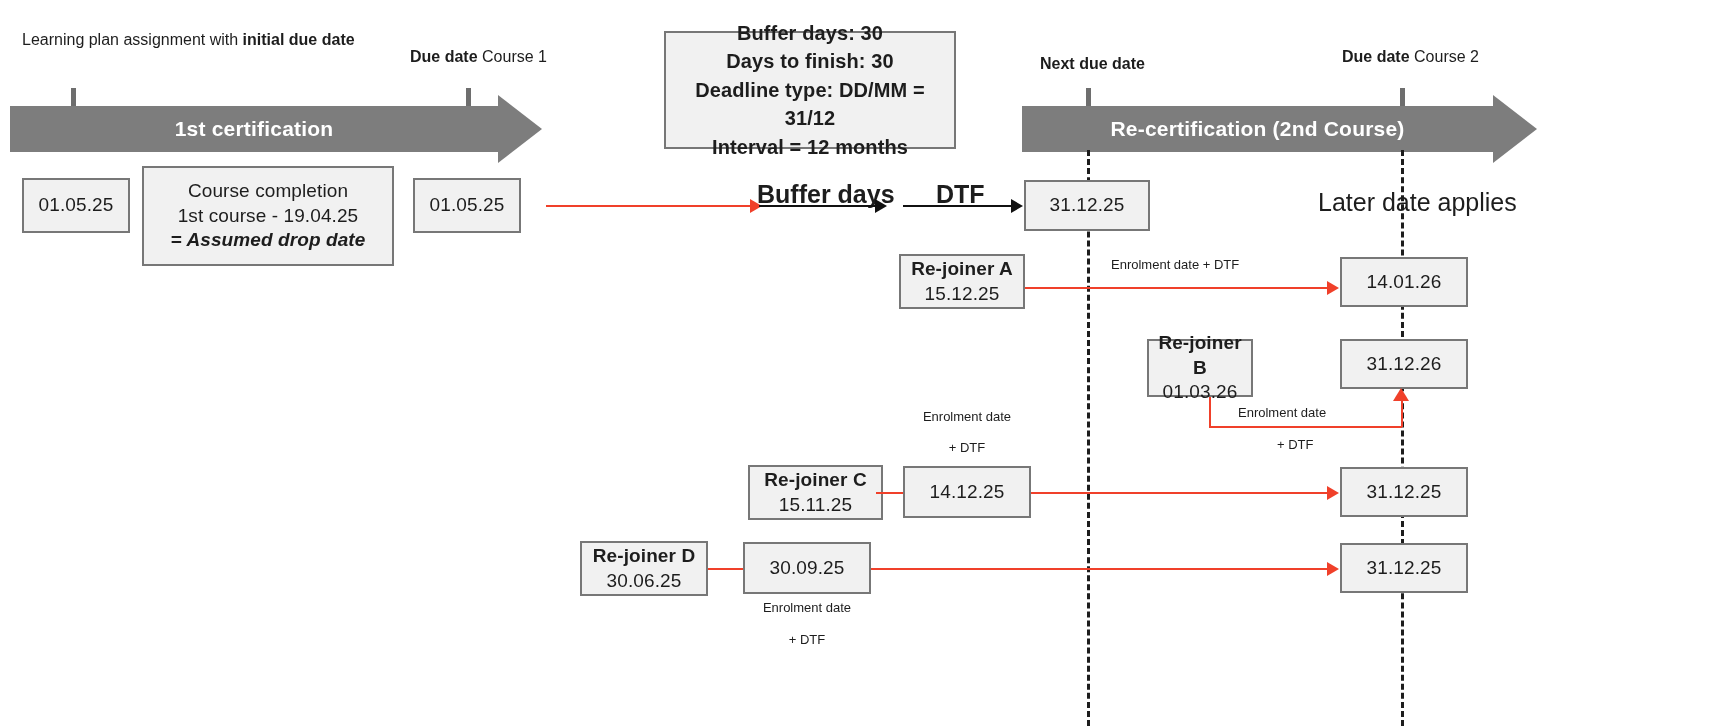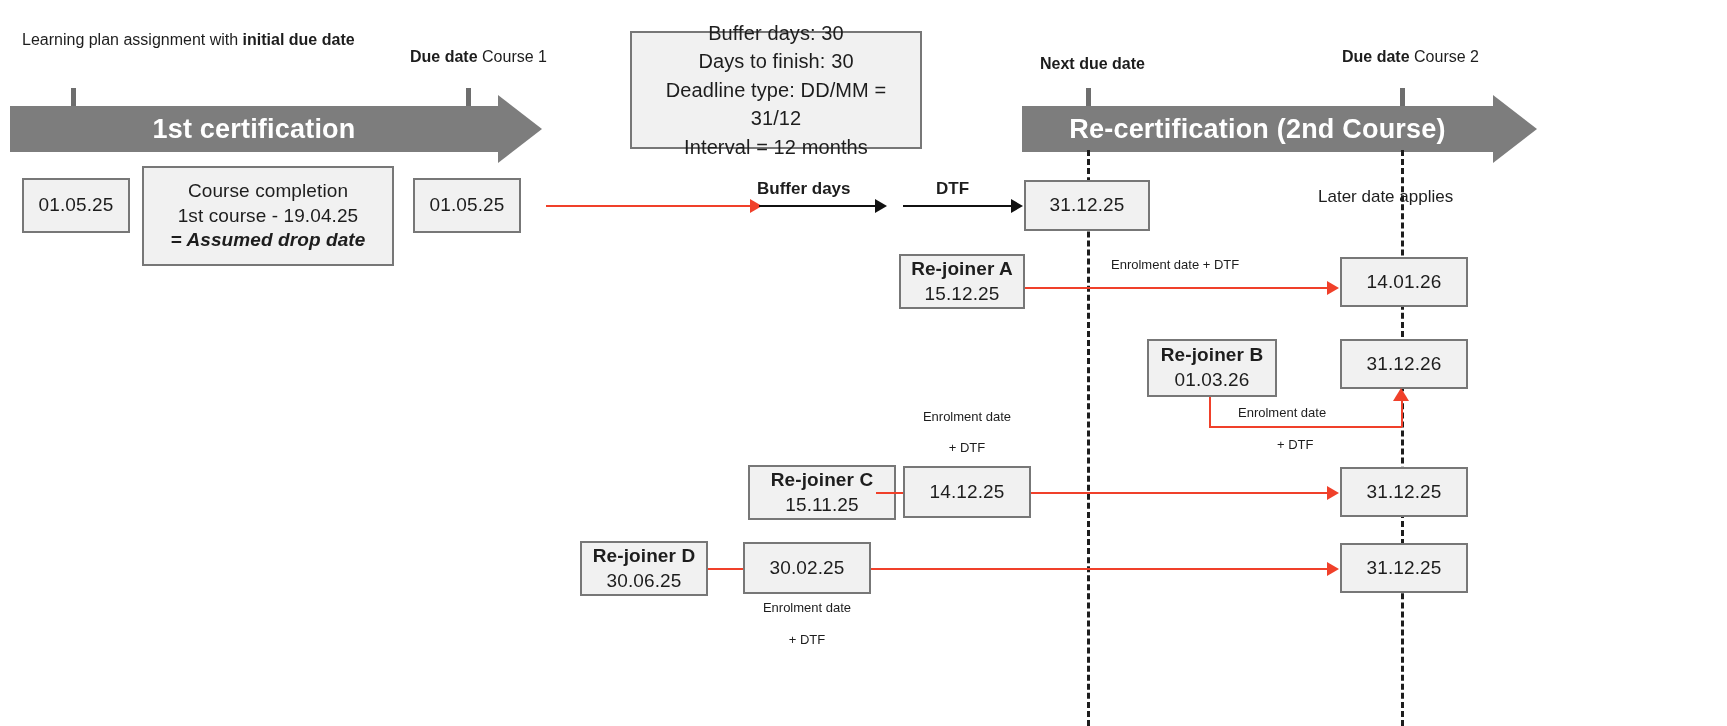--- a/index.html
+++ b/index.html
@@ -30,57 +30,58 @@
     font-size:19px;
     line-height:1.30;
     color:#1d1d1d;
     letter-spacing:0.1px;
   }
   .box .ttl{font-weight:bold;}
   .box .ln{display:block;}
 
   
   .infobox{
-    font-weight:normal;
+    font-weight:bold;
     font-size:20px;
     line-height:1.42;
     padding:6px 8px;
+    margin-left:34px;
   }
 
   
   .lbl{
     position:absolute;
     font-size:16px;
     line-height:1.28;
     color:#1d1d1d;
     white-space:nowrap;
   }
   .lbl.b{font-weight:bold;}
   .lbl.mid{font-size:13px;}
-  .lbl.big{font-size:17px;}
+  .lbl.big{font-size:25px;}
   .lbl.ctr{text-align:center;}
 
   
   .tl{position:absolute;height:46px;}
   .tl .bar{
     position:absolute;left:0;top:0;height:46px;
     background:#7d7d7d;
   }
   .tl .head{
     position:absolute;top:-11px;
     width:0;height:0;
     border-top:34px solid transparent;
     border-bottom:34px solid transparent;
     border-left:44px solid #7d7d7d;
   }
   .tl .cap{
     position:absolute;left:0;top:0;height:46px;
     width:100%;
     display:flex;align-items:center;justify-content:center;
-    color:#ffffff;font-weight:bold;font-size:27px;
+    color:#ffffff;font-weight:bold;font-size:21px;
     letter-spacing:0.2px;
   }
   .tick{
     position:absolute;
     width:5px;background:#6e6e6e;
   }
 
   
   .vdash{
     position:absolute;
@@ -197,59 +198,59 @@
     <span class="ln ttl" style="font-weight:bold;">Re-joiner A</span>
     <span class="ln">15.12.25</span>
   </div>
   <div class="lbl mid" style="left:1111px;top:257px;">Enrolment date + DTF</div>
   <div class="hline" style="left:1025px;top:287px;width:303px;"></div>
   <div class="arrowR" style="left:1327px;top:281px;"></div>
   <div class="box" style="left:1340px;top:257px;width:128px;height:50px;">
     <span class="ln">14.01.26</span>
   </div>
 
-  <div class="box" style="left:1147px;top:339px;width:130px;height:58px;">
+  <div class="box" style="left:1147px;top:339px;width:106px;height:58px;">
     <span class="ln ttl" style="font-weight:bold;">Re-joiner B</span>
     <span class="ln">01.03.26</span>
   </div>
   <div class="box" style="left:1340px;top:339px;width:128px;height:50px;">
     <span class="ln">31.12.26</span>
   </div>
 
   <div class="vline" style="left:1209px;top:397px;height:30px;"></div>
   <div class="hline" style="left:1209px;top:426px;width:193px;"></div>
   <div class="vline" style="left:1401px;top:399px;height:28px;"></div>
   <div class="arrowU" style="left:1393px;top:388px;"></div>
   <div class="lbl mid" style="left:1238px;top:405px;">Enrolment date</div>
   <div class="lbl mid" style="left:1277px;top:437px;">+ DTF</div>
 
   <div class="lbl mid ctr" style="left:867px;top:409px;width:200px;text-align:center;">Enrolment date</div>
   <div class="lbl mid ctr" style="left:867px;top:440px;width:200px;text-align:center;">+ DTF</div>
 
-  <div class="box" style="left:748px;top:465px;width:148px;height:55px;">
+  <div class="box" style="left:748px;top:465px;width:135px;height:55px;">
     <span class="ln ttl" style="font-weight:bold;">Re-joiner C</span>
     <span class="ln">15.11.25</span>
   </div>
   <div class="hline" style="left:876px;top:492px;width:28px;"></div>
   <div class="box" style="left:903px;top:466px;width:128px;height:52px;">
     <span class="ln">14.12.25</span>
   </div>
   <div class="hline" style="left:1031px;top:492px;width:297px;"></div>
   <div class="arrowR" style="left:1327px;top:486px;"></div>
   <div class="box" style="left:1340px;top:467px;width:128px;height:50px;">
     <span class="ln">31.12.25</span>
   </div>
 
   <div class="box" style="left:580px;top:541px;width:128px;height:55px;">
     <span class="ln ttl" style="font-weight:bold;">Re-joiner D</span>
     <span class="ln">30.06.25</span>
   </div>
   <div class="hline" style="left:708px;top:568px;width:36px;"></div>
   <div class="box" style="left:743px;top:542px;width:128px;height:52px;">
-    <span class="ln">30.02.25</span>
+    <span class="ln">30.09.25</span>
   </div>
   <div class="hline" style="left:871px;top:568px;width:457px;"></div>
   <div class="arrowR" style="left:1327px;top:562px;"></div>
   <div class="box" style="left:1340px;top:543px;width:128px;height:50px;">
     <span class="ln">31.12.25</span>
   </div>
   <div class="lbl mid ctr" style="left:707px;top:600px;width:200px;text-align:center;">Enrolment date</div>
   <div class="lbl mid ctr" style="left:707px;top:632px;width:200px;text-align:center;">+ DTF</div>
 
 </div>

